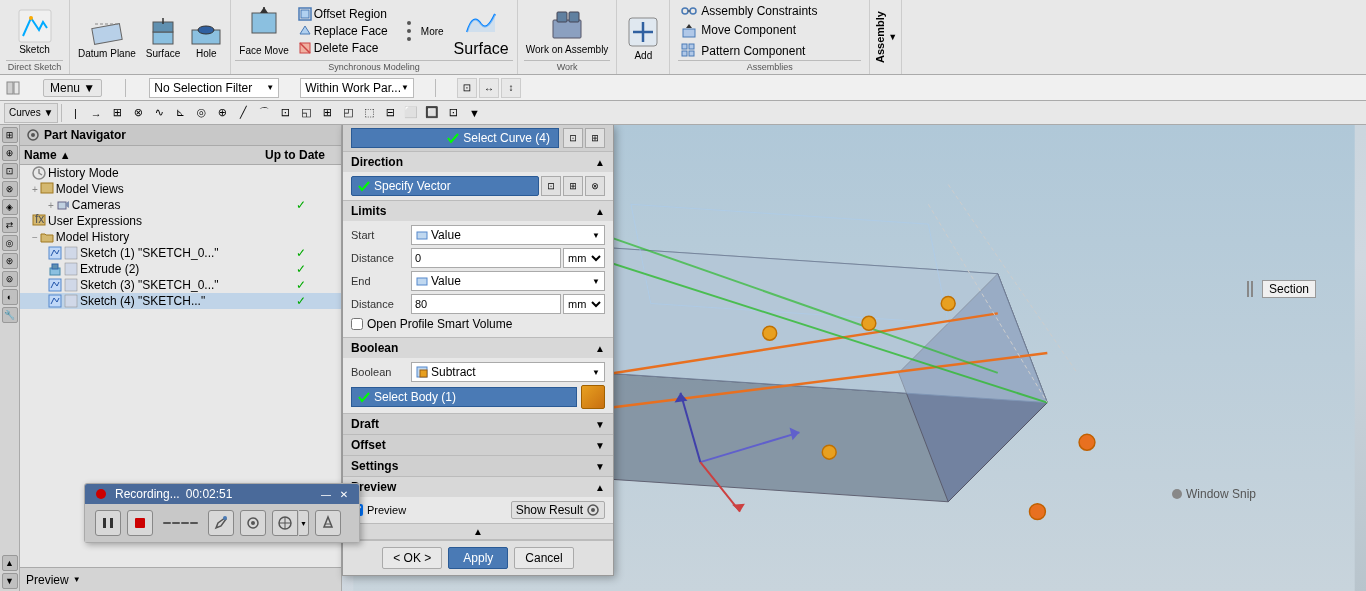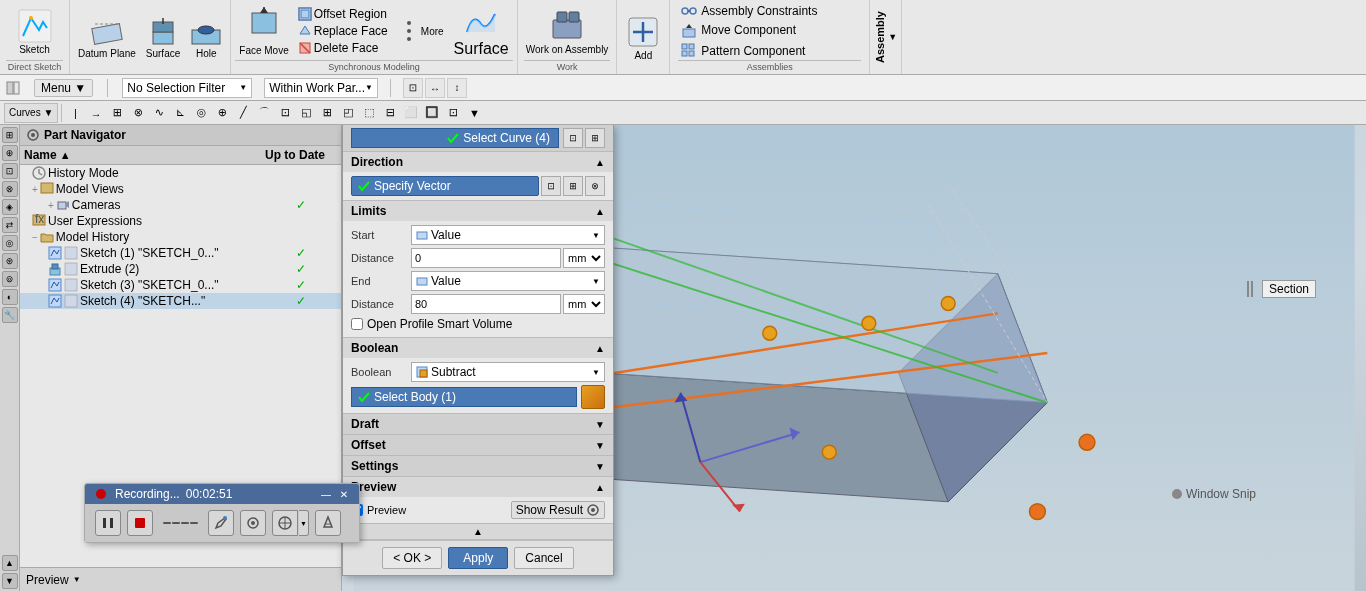--- a/index.html
+++ b/index.html
@@ -167,21 +167,21 @@
     <div style="display:flex; flex-direction:column; justify-content:space-between; padding:2px 4px; border-right:1px solid #ccc;">
       <div style="display:flex; align-items:center; gap:2px; flex:1;">
         <span style="font-size:11px; font-weight:bold; writing-mode:vertical-rl; text-orientation:mixed; transform:rotate(180deg); padding:4px 0;">Assembly</span>
         <span style="cursor:pointer; font-size:9px;">▼</span>
       </div>
     </div>
 
     <div style="flex:1;"></div>
   </div>
 
-  <div style="display:flex; align-items:center; background:#f0f0f0; border-bottom:1px solid #aaa; height:26px; padding:0 4px; gap:12px;">
+  <div style="display:flex; align-items:center; background:#f0f0f0; border-bottom:1px solid #aaa; height:26px; padding:0 4px; gap:21px;">
     <div style="width:18px; height:18px; display:flex; align-items:center; justify-content:center;">
       <svg width="14" height="14" viewBox="0 0 14 14">
           <rect x="1" y="1" width="6" height="12" fill="#d0d0d0" stroke="#888"></rect>
           <rect x="8" y="1" width="5" height="12" fill="#e8e8e8" stroke="#888"></rect>
         </svg>
     </div>
     <div style="padding:1px 6px; border:1px solid #bbb; border-radius:2px; background:#e8e8e8; cursor:pointer; font-size:11px; display:flex; align-items:center; gap:2px;">
       <span>Menu ▼</span>
     </div>
     <div style="width:1px; height:18px; background:#bbb; margin:0 2px;"></div>

